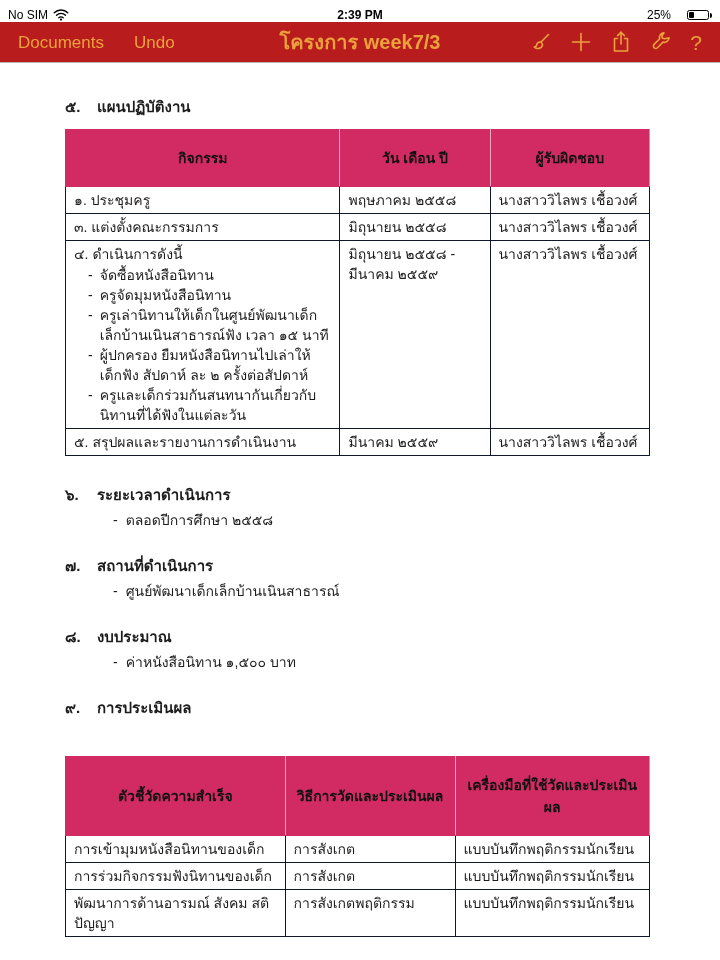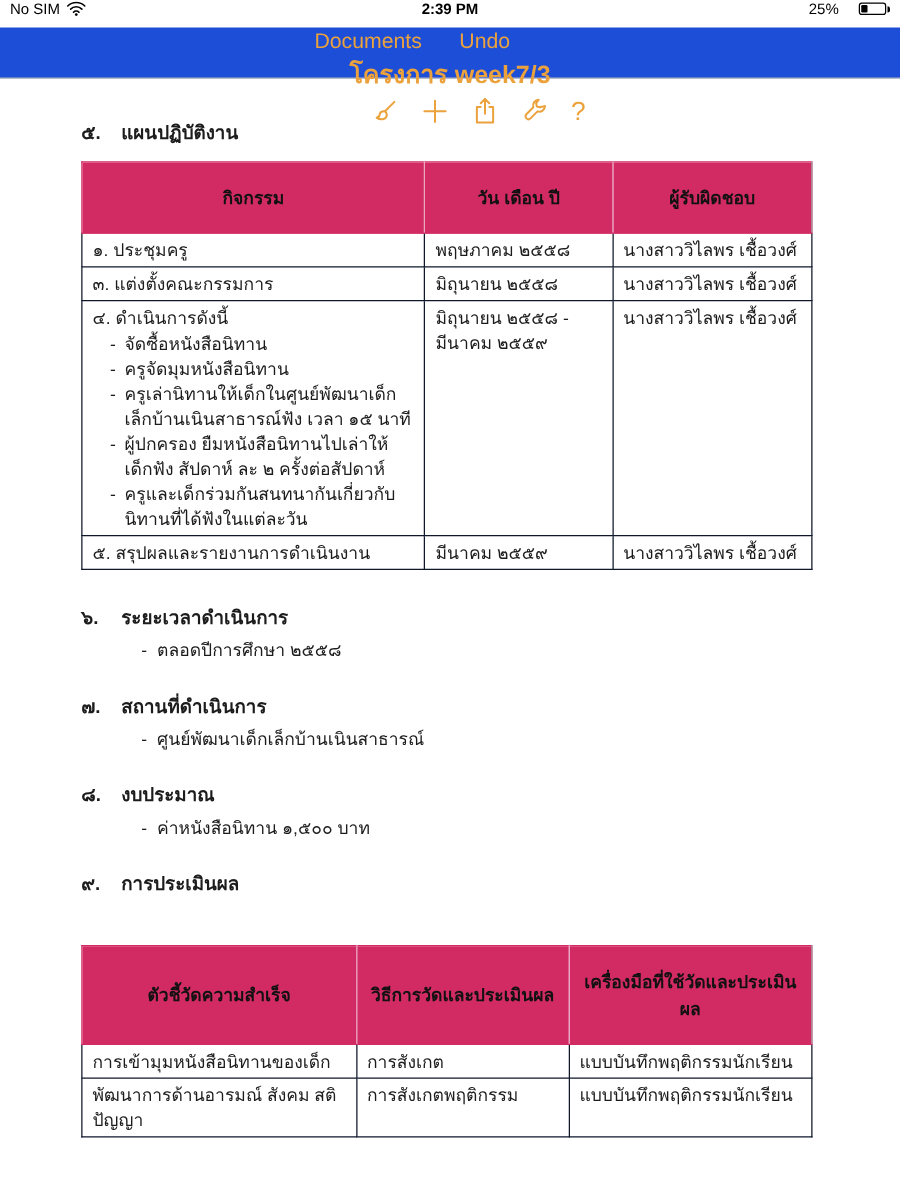--- a/index.html
+++ b/index.html
@@ -5,34 +5,34 @@
   html,body{margin:0;padding:0;}
   body{
     width:720px;height:960px;background:#ffffff;
     font-family:"Liberation Sans","DejaVu Sans",sans-serif;
     color:#1c1c1c;-webkit-font-smoothing:antialiased;
   }
   .screen{position:relative;width:720px;height:960px;background:#fff;overflow:hidden;}
 
   
   .status-bar{
-    height:22px;display:flex;align-items:flex-start;justify-content:space-between;
+    height:22px;display:flex;align-items:flex-end;justify-content:space-between;
     padding:0 8px;font-size:12px;color:#000;background:#fff;
   }
   .sb-left,.sb-right{display:flex;align-items:center;gap:5px;width:120px;}
   .sb-right{justify-content:flex-end;gap:16px;}
   .sb-center{flex:1;text-align:center;font-weight:700;}
   .battery{position:relative;display:inline-block;width:22px;height:10px;border:1px solid #000;border-radius:2.5px;padding:1px;box-sizing:border-box;}
   .battery-fill{display:block;height:100%;width:25%;background:#000;border-radius:1px;}
   .battery-nub{display:inline-block;width:2px;height:5px;background:#000;border-radius:0 2px 2px 0;margin-left:1px;}
 
   
   .toolbar{
-    height:40px;display:flex;align-items:center;background:#1d4ed8;
-    border-bottom:1px solid #b5b5b5;padding:0 14px;flex-direction:column;
+    height:40px;display:flex;align-items:center;background:#b91c1c;
+    border-bottom:1px solid #b5b5b5;padding:0 14px;
   }
   .tb-left{display:flex;gap:22px;width:225px;}
   .tb-title{flex:1;text-align:center;font-size:20px;font-weight:600;color:#eba23c;white-space:nowrap;}
   .tb-right{display:flex;gap:10px;width:225px;justify-content:flex-end;align-items:center;}
   .tb-btn{
     background:none;border:none;padding:2px 4px;cursor:pointer;
     font-family:inherit;font-size:17px;color:#eba23c;line-height:1;
     display:flex;align-items:center;justify-content:center;
   }
   .tb-btn svg{stroke:#eba23c;fill:none;stroke-width:1.6;stroke-linecap:round;stroke-linejoin:round;}
@@ -247,20 +247,25 @@
             <th>เครื่องมือที่ใช้วัดและประเมินผล</th>
           </tr>
         </thead>
         <tbody>
           <tr>
             <td>การเข้ามุมหนังสือนิทานของเด็ก</td>
             <td>การสังเกต</td>
             <td>แบบบันทึกพฤติกรรมนักเรียน</td>
           </tr>
           <tr>
+            <td>การร่วมกิจกรรมฟังนิทานของเด็ก</td>
+            <td>การสังเกต</td>
+            <td>แบบบันทึกพฤติกรรมนักเรียน</td>
+          </tr>
+          <tr>
             <td>พัฒนาการด้านอารมณ์ สังคม สติปัญญา</td>
             <td>การสังเกตพฤติกรรม</td>
             <td>แบบบันทึกพฤติกรรมนักเรียน</td>
           </tr>
         </tbody>
       </table>
     </div>
 
   </div>
 </div>

